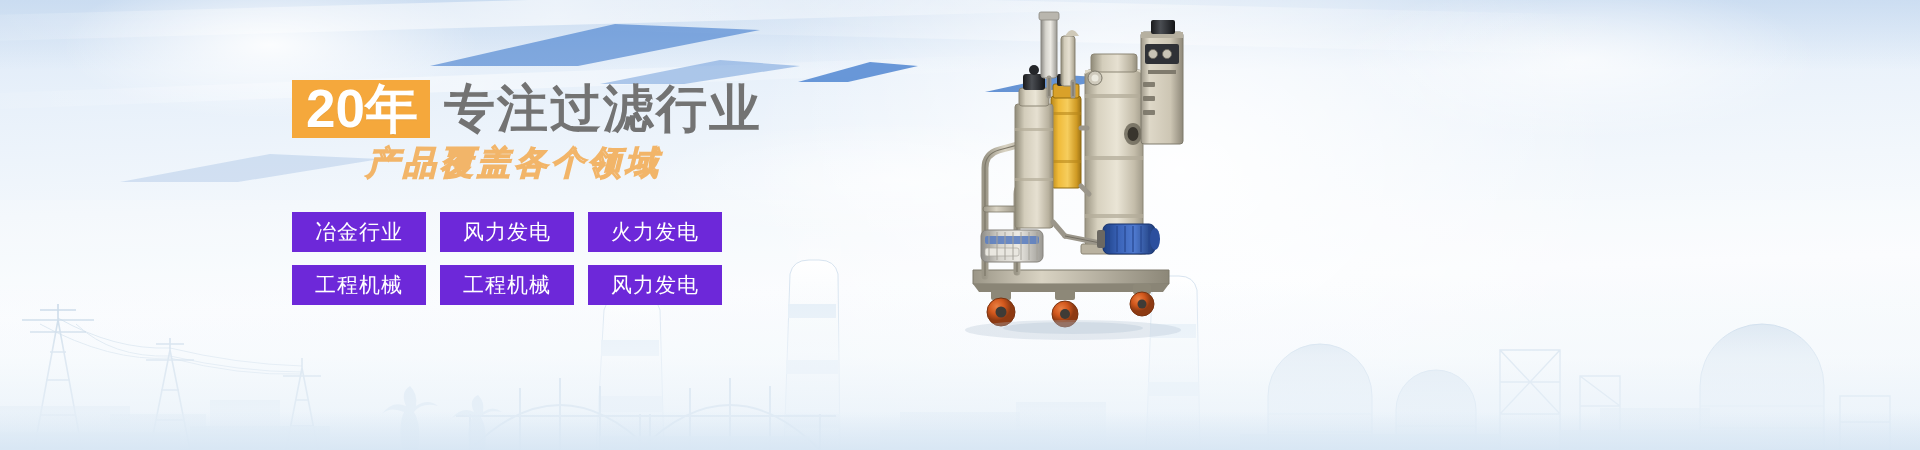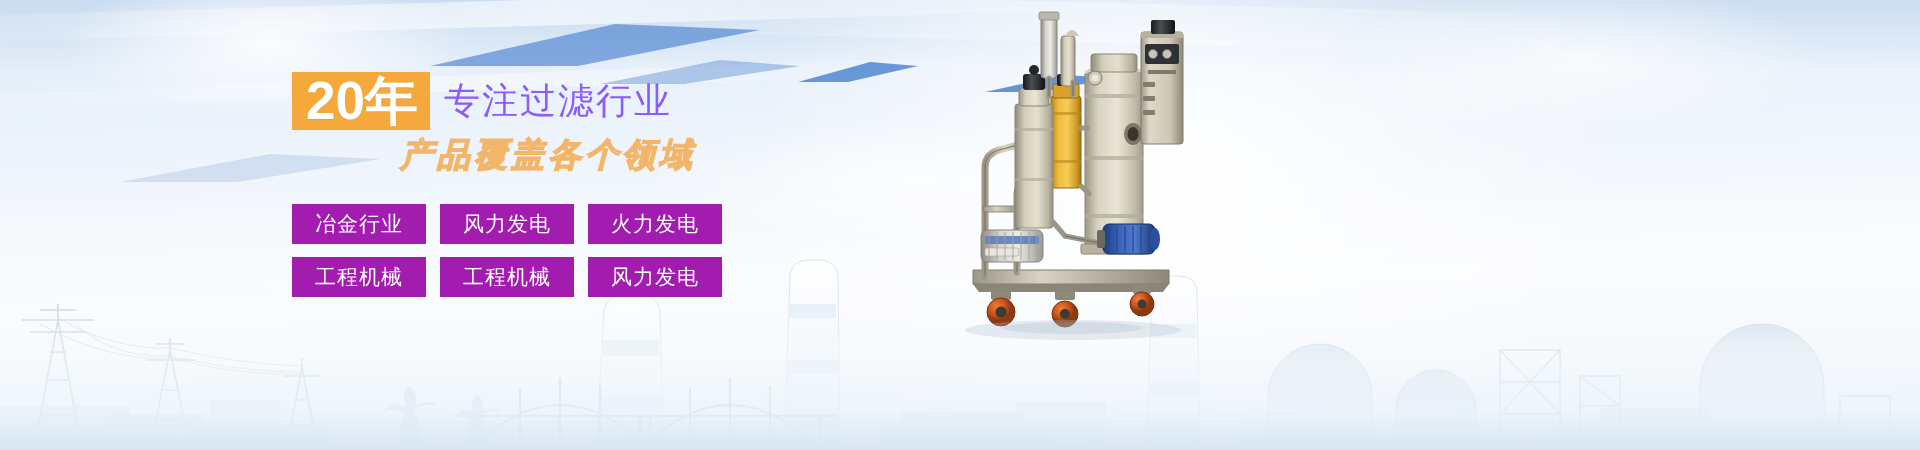--- a/index.html
+++ b/index.html
@@ -45,56 +45,56 @@
   
   .skyline{position:absolute;left:0;right:0;bottom:0;height:250px;}
   .skyline svg{display:block;width:100%;height:100%;}
 
   .ground{
     position:absolute;left:0;right:0;bottom:0;height:38px;
     background:linear-gradient(180deg,rgba(223,235,246,.0),rgba(214,229,243,.85));
   }
 
   
-  .content{position:absolute;left:292px;top:72px;width:620px;}
+  .content{position:absolute;left:292px;top:80px;width:620px;}
 
   .headline{display:flex;align-items:flex-end;gap:14px;height:58px;}
   .years-box{
     background:#f5a83c;
     color:#ffffff;
     font-size:53px;line-height:58px;font-weight:700;
     padding:0 12px 0 14px;
     letter-spacing:0px;
     height:58px;display:flex;align-items:center;
     text-shadow:0 1px 0 rgba(0,0,0,.06);
   }
   .headline-main{
-    color:#8b5cf6;
-    font-size:36px;line-height:58px;font-weight:400;
+    color:#737373;
+    font-size:51px;line-height:58px;font-weight:700;
     letter-spacing:2px;
     white-space:nowrap;
   }
 
   .subline{
-    margin-top:4px;margin-left:108px;
+    margin-top:4px;margin-left:74px;
     font-size:33px;line-height:42px;font-weight:700;
     font-style:italic;
     letter-spacing:4px;
     color:transparent;
     -webkit-text-stroke:1.4px #f3b262;
     text-stroke:1.4px #f3b262;
     white-space:nowrap;
     opacity:.95;
   }
 
   
   .tags{margin-top:28px;display:flex;flex-direction:column;gap:13px;}
   .tag-row{display:flex;gap:14px;}
   .tag{
-    background:#a21caf;
+    background:#6d28d9;
     color:#ffffff;
     font-size:21px;line-height:40px;
     height:40px;
     min-width:134px;
     text-align:center;
     padding:0 18px;
     letter-spacing:1px;
     white-space:nowrap;
     box-sizing:border-box;
   }

